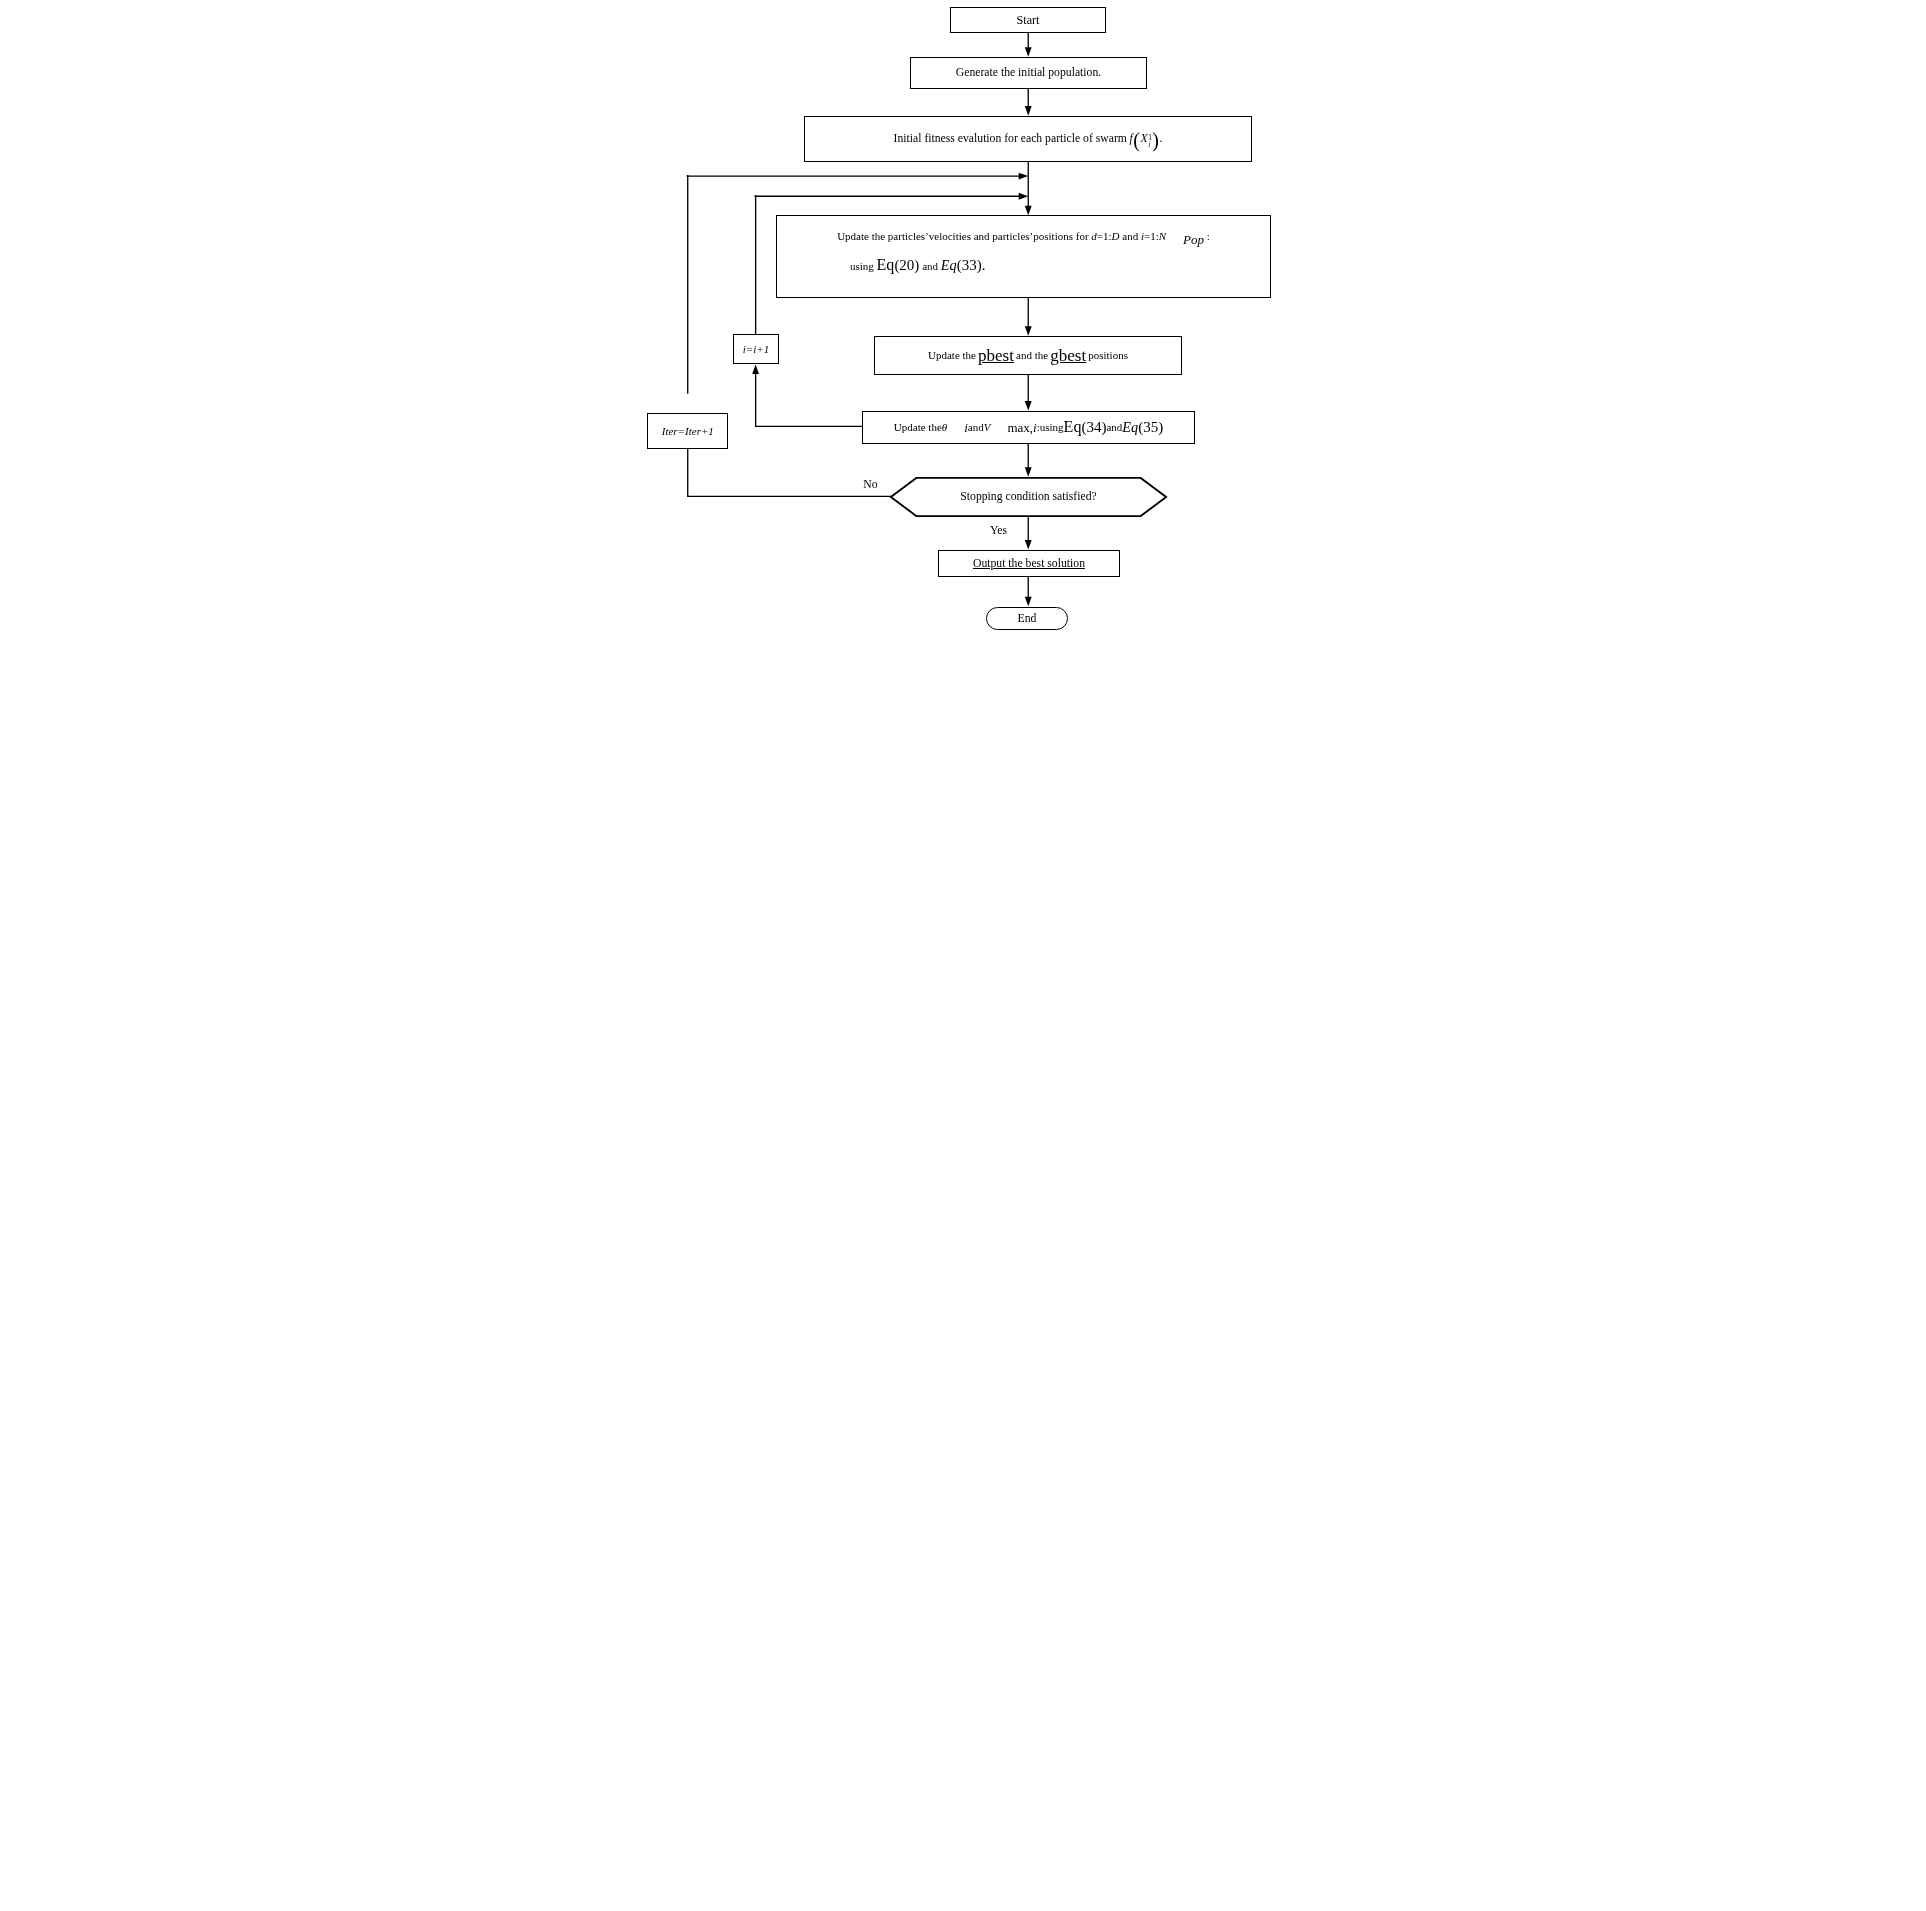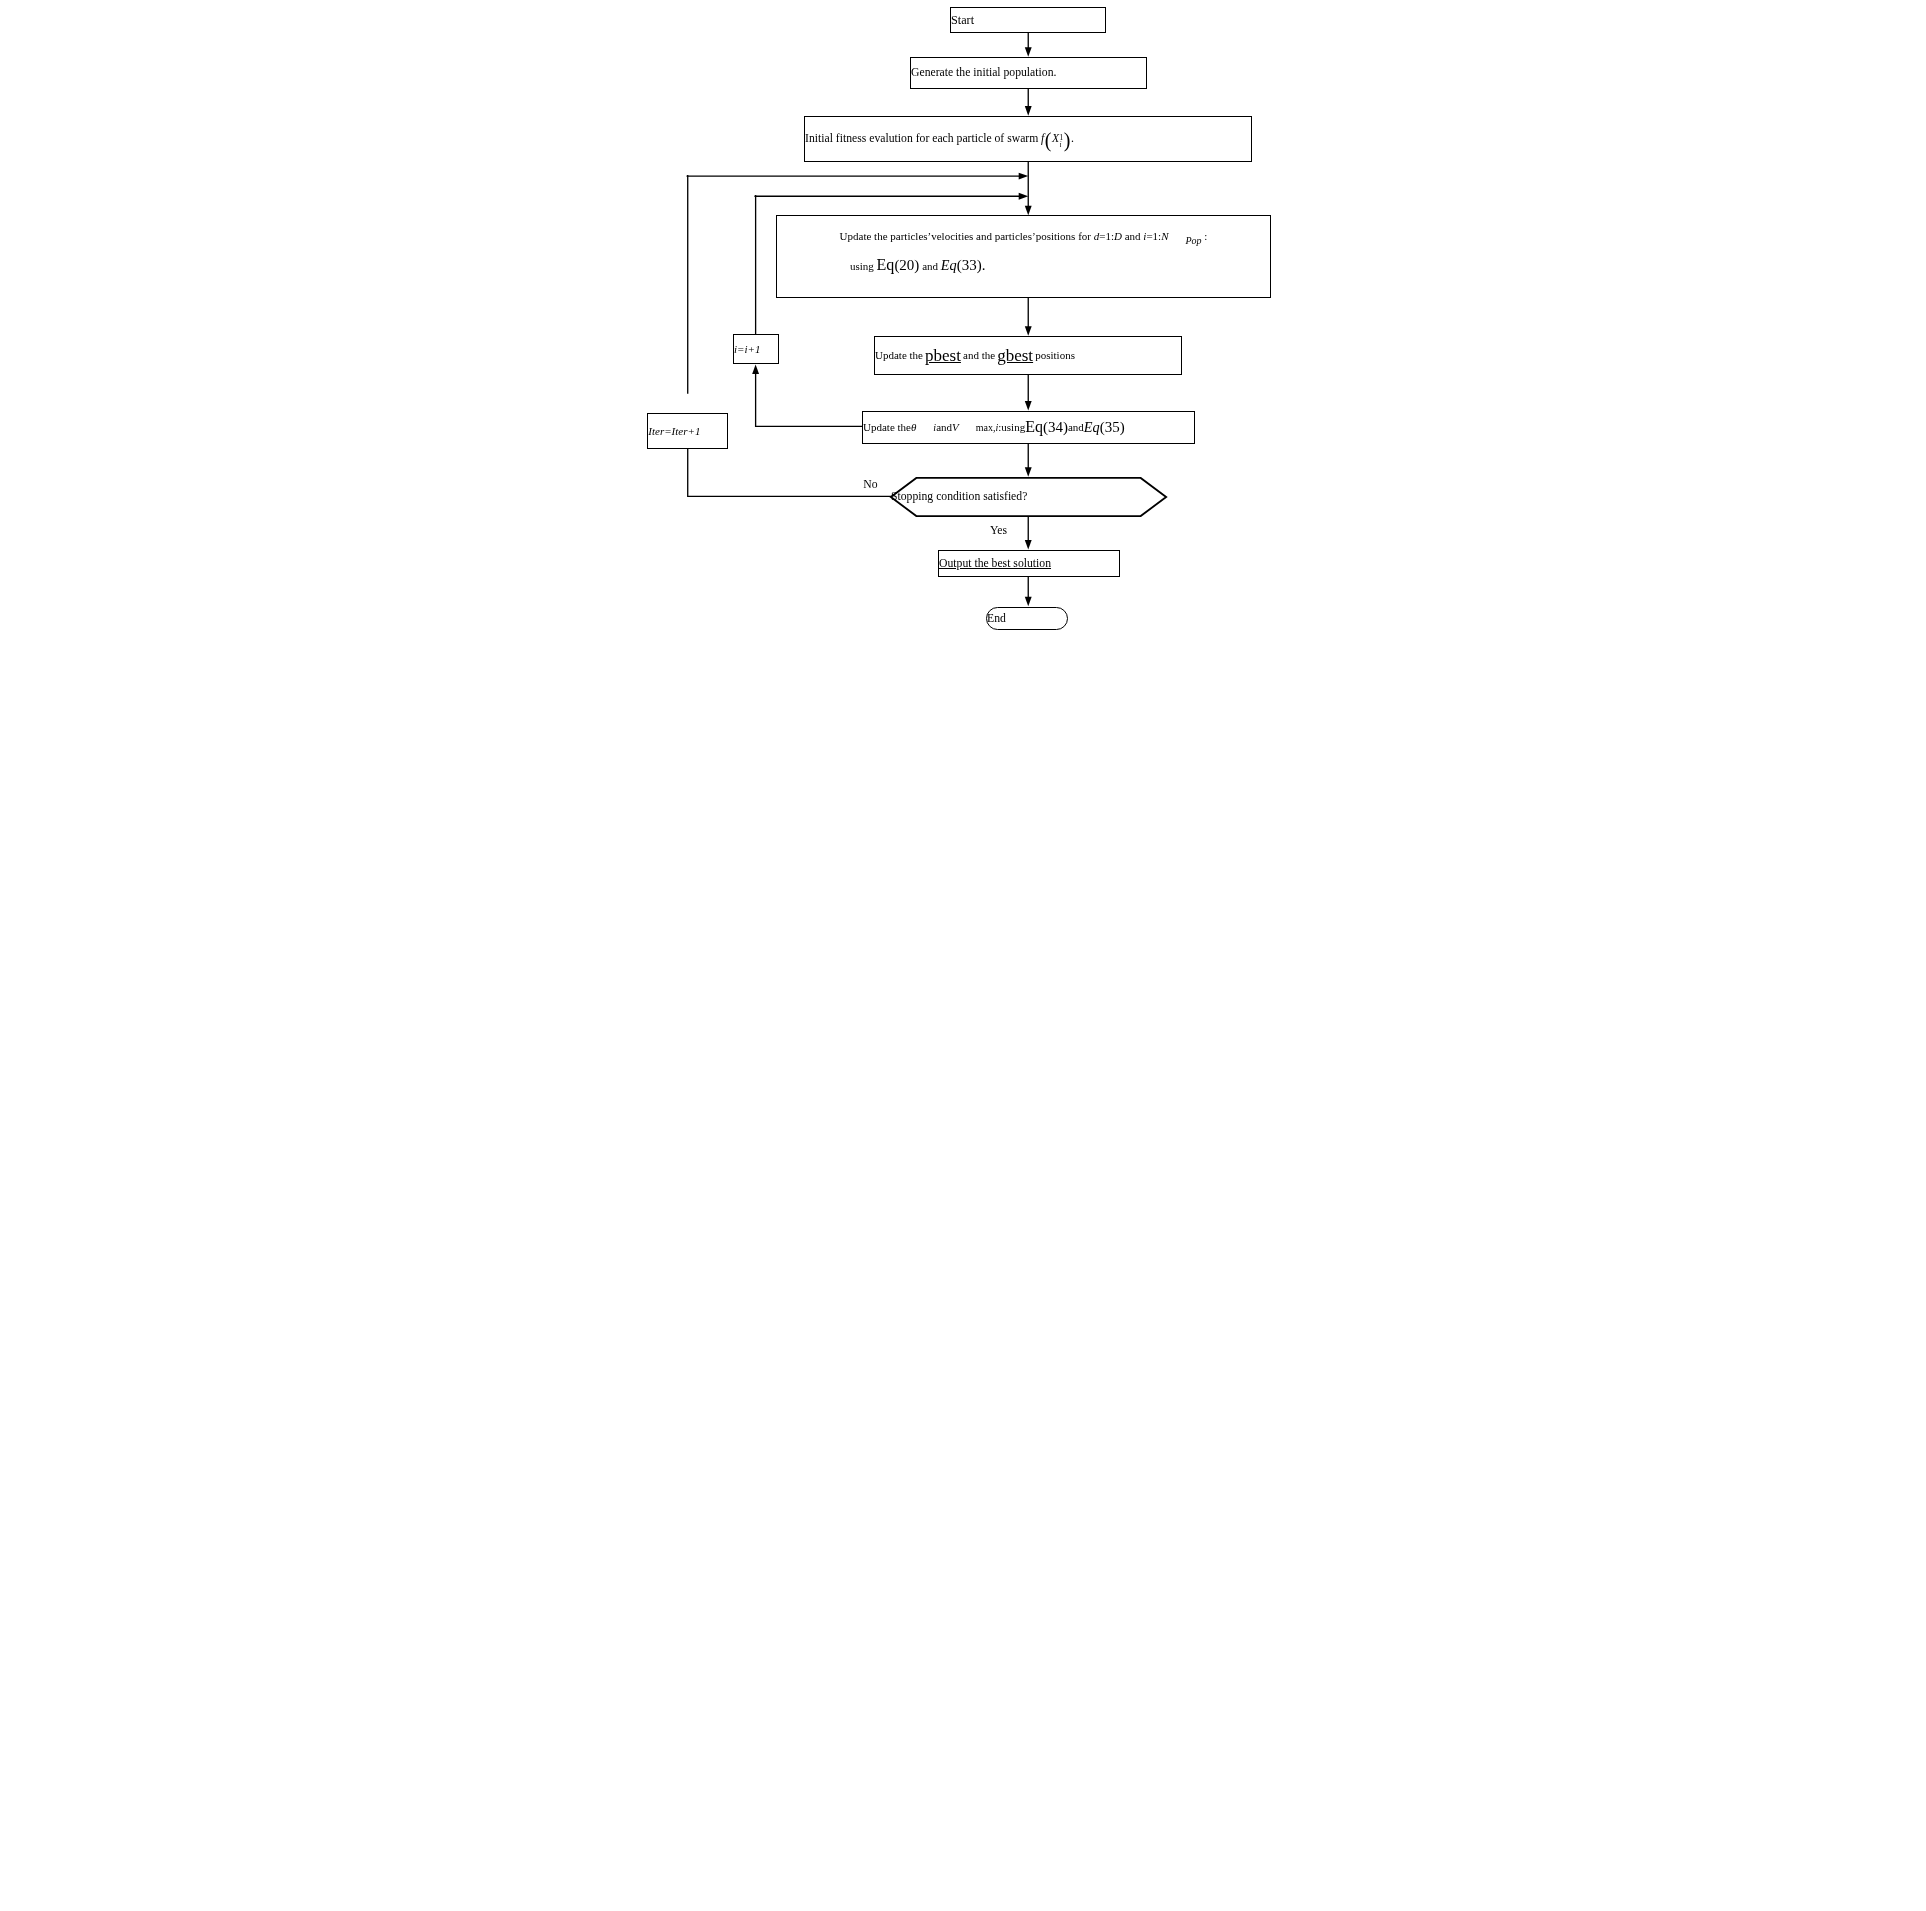--- a/index.html
+++ b/index.html
@@ -22,21 +22,21 @@
     left: 0; top: 0;
     width: 642px; height: 637px;
     z-index: 1;
   }
   .node {
     position: absolute;
     background: #ffffff;
     border: 1.6px solid #000;
     display: flex;
     align-items: center;
-    justify-content: flex-start;
+    justify-content: center;
     text-align: center;
     z-index: 2;
     box-sizing: border-box;
     line-height: 1.15;
   }
   .node.noborder { border: none; background: transparent; }
   .stadium { border-radius: 12.7px; }
   .edge-label {
     position: absolute;
     z-index: 3;
@@ -64,21 +64,21 @@
   .stack {
     display: inline-flex;
     flex-direction: column;
     align-items: flex-start;
     font-size: 7.4px;
     line-height: 1.0;
     transform: translateY(1.6px);
     padding-left: 0.5px;
   }
   sub.msub {
-    font-size: 10px;
+    font-size: 13px;
     vertical-align: -3.7px;
     line-height: 1;
     padding-left: 17px;
   }
   .col {
     display: flex;
     flex-direction: column;
     width: 100%;
     height: 100%;
   }

